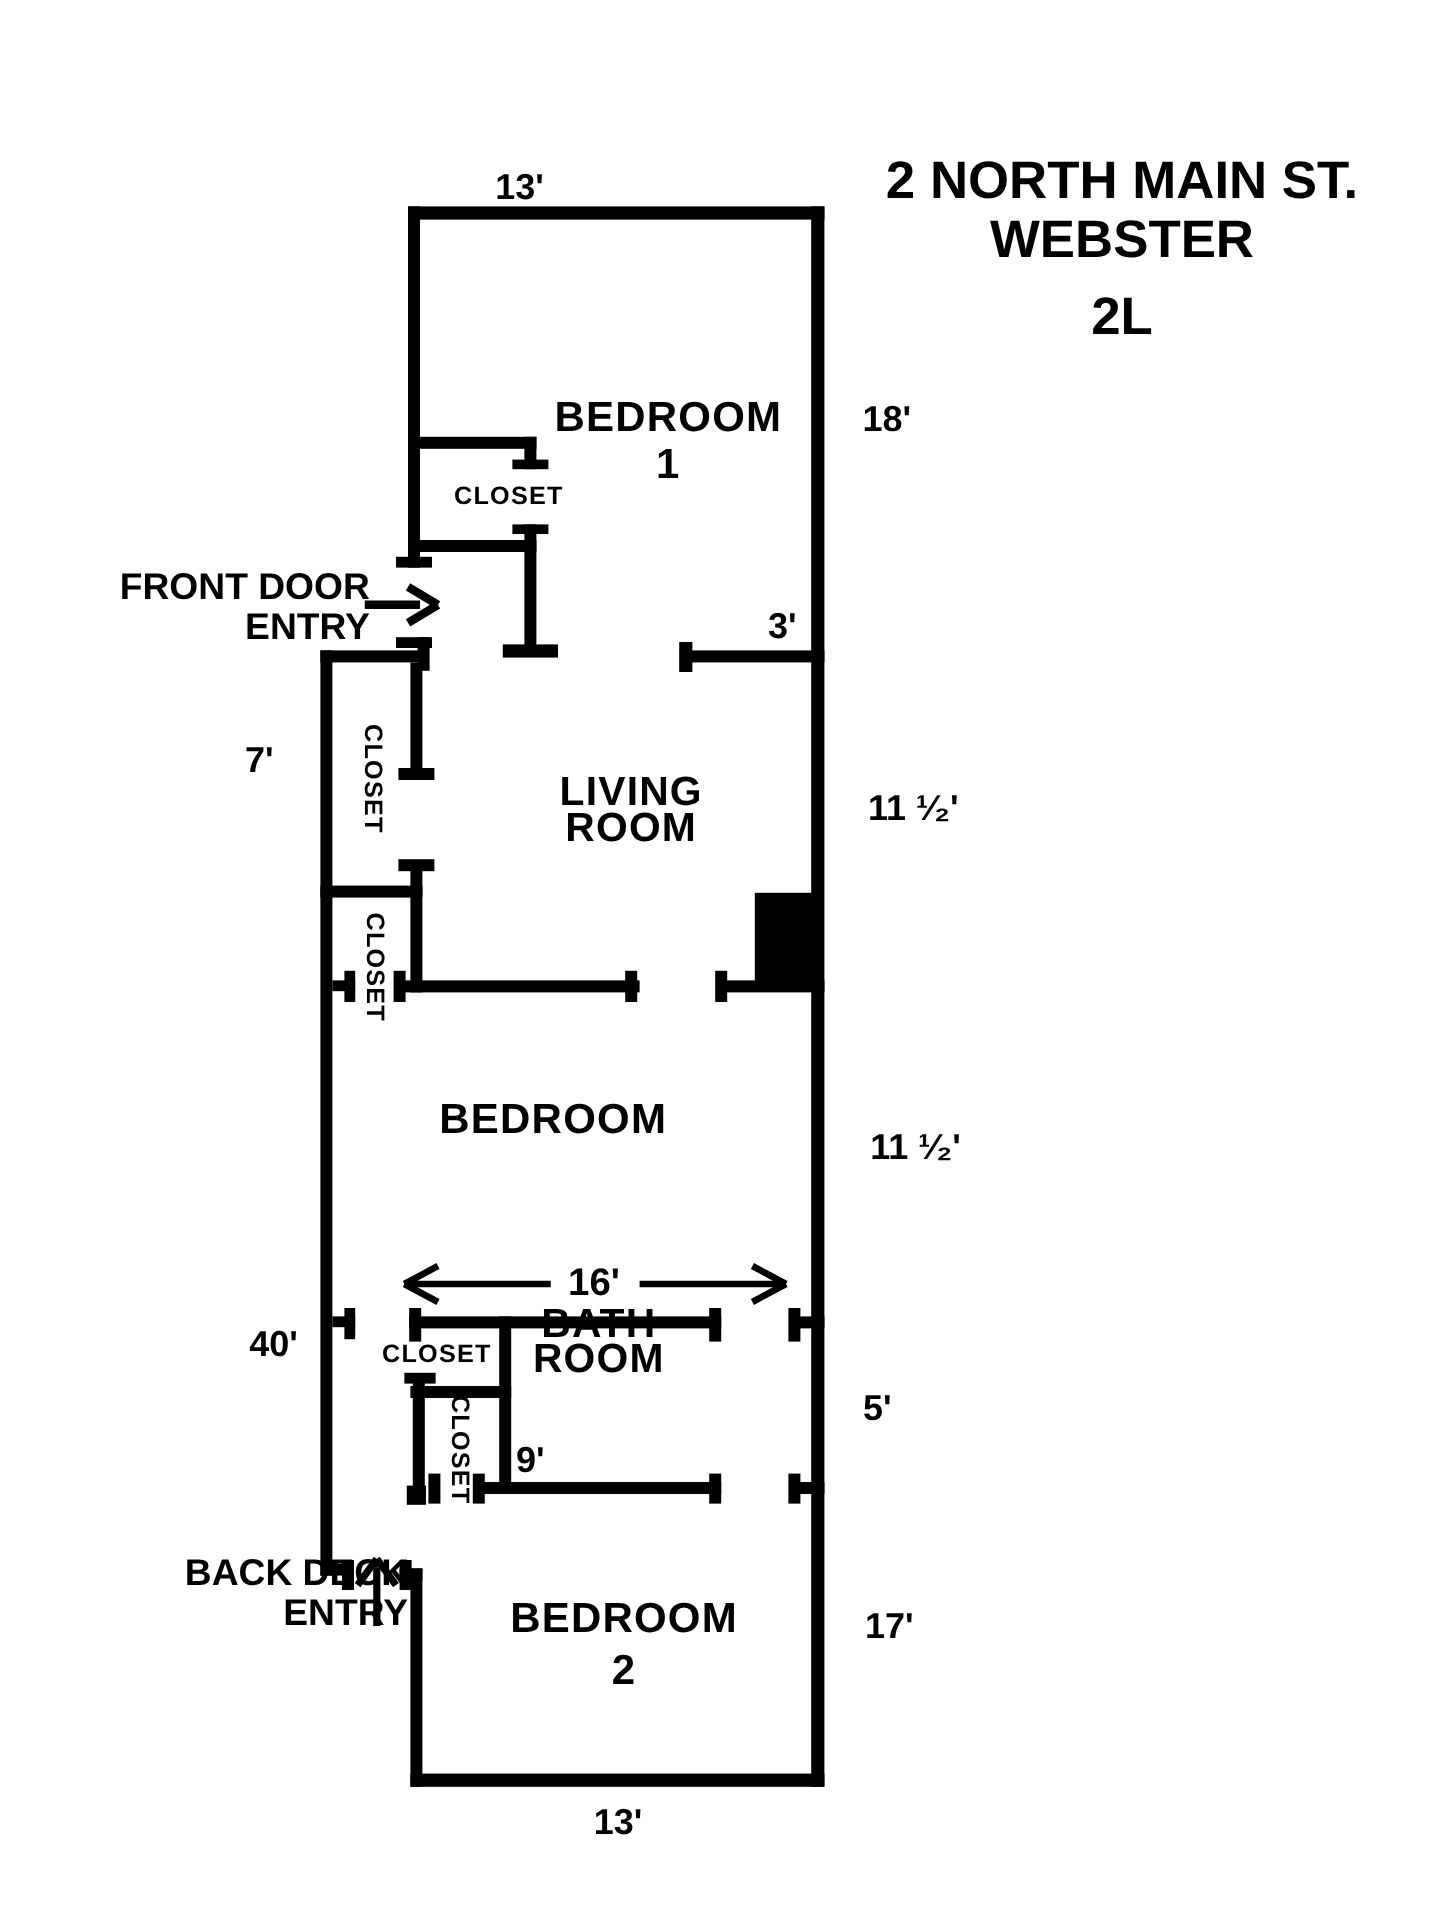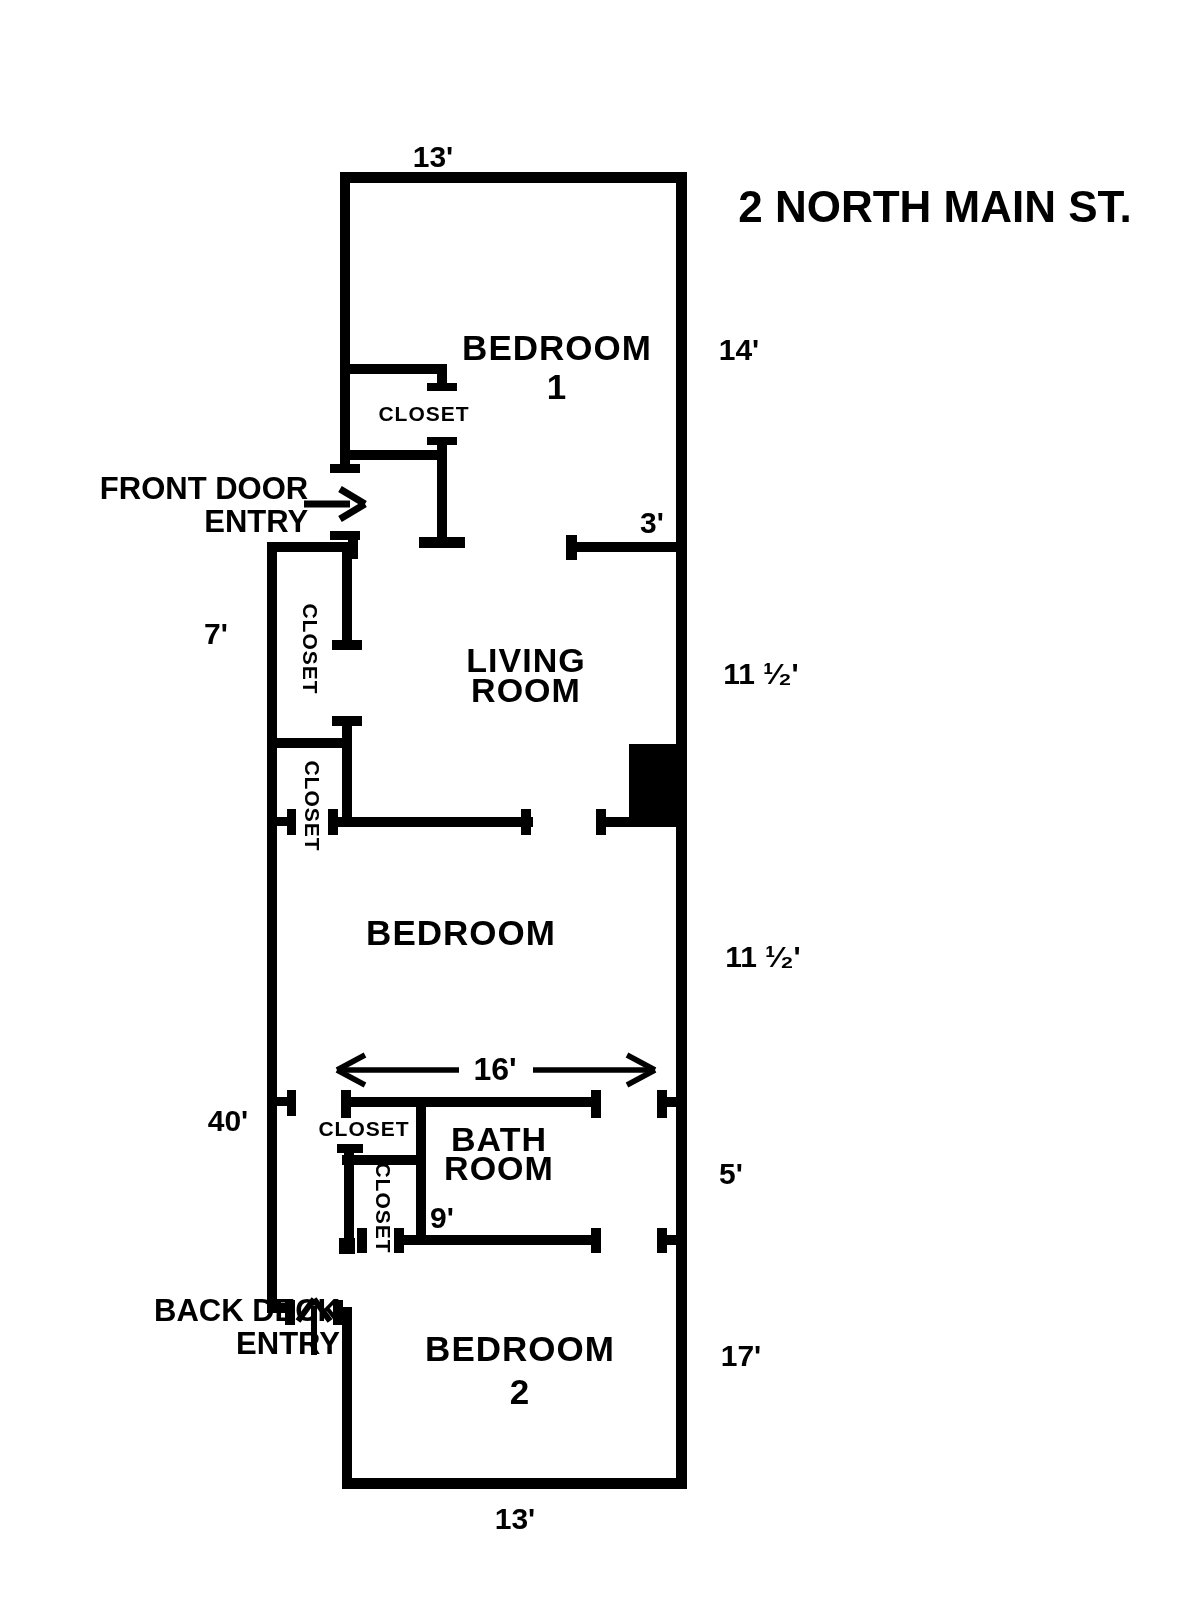--- a/index.html
+++ b/index.html
@@ -100,48 +100,50 @@
   </svg>
   <svg style="left:331px;top:1050px;" width="330" height="40" viewBox="0 0 330 40">
     <path d="M6,20 H128" stroke-width="5.5"></path>
     <path d="M6,20 L34,5 M6,20 L34,35" stroke-width="5.5"></path>
     <path d="M324,20 H202" stroke-width="5.5"></path>
     <path d="M324,20 L296,5 M324,20 L296,35" stroke-width="5.5"></path>
   </svg>
 
   <div class="lbl title" style="left:935px;top:207px;">
     <div>2 NORTH MAIN ST.</div>
+    <div>WEBSTER</div>
+    <div class="l3">2L</div>
   </div>
 
   <div class="lbl room" style="left:557px;top:367px;line-height:39px;">
     <div>BEDROOM</div>
     <div>1</div>
   </div>
   <div class="lbl room" style="left:526px;top:675px;line-height:30px;font-size:34px;">
     <div>LIVING</div>
     <div>ROOM</div>
   </div>
   <div class="lbl room" style="left:461px;top:933px;">BEDROOM</div>
-  <div class="lbl room" style="left:499px;top:1154px;line-height:29px;font-size:34px;">
+  <div class="lbl room" style="left:499px;top:1118px;line-height:29px;font-size:34px;">
     <div>BATH</div>
     <div>ROOM</div>
   </div>
   <div class="lbl room" style="left:520px;top:1370px;line-height:43px;">
     <div>BEDROOM</div>
     <div>2</div>
   </div>
 
   <div class="lbl closet" style="left:424px;top:414px;">CLOSET</div>
   <div class="lbl closet rot" style="left:310px;top:649px;">CLOSET</div>
   <div class="lbl closet rot" style="left:312px;top:806px;">CLOSET</div>
   <div class="lbl closet" style="left:364px;top:1129px;">CLOSET</div>
   <div class="lbl closet rot" style="left:383px;top:1208px;">CLOSET</div>
 
   <div class="lbl dim" style="left:433px;top:157px;">13'</div>
-  <div class="lbl dim" style="left:739px;top:350px;">14'</div>
+  <div class="lbl dim" style="left:739px;top:350px;">18'</div>
   <div class="lbl dim" style="left:652px;top:523px;">3'</div>
   <div class="lbl dim" style="left:216px;top:634px;">7'</div>
   <div class="lbl dim" style="left:761px;top:674px;">11 ¹⁄₂'</div>
   <div class="lbl dim" style="left:763px;top:957px;">11 ¹⁄₂'</div>
   <div class="lbl dim" style="left:228px;top:1121px;">40'</div>
   <div class="lbl dim16" style="left:495px;top:1069px;">16'</div>
   <div class="lbl dim" style="left:731px;top:1174px;">5'</div>
   <div class="lbl dim" style="left:442px;top:1218px;">9'</div>
   <div class="lbl dim" style="left:741px;top:1356px;">17'</div>
   <div class="lbl dim" style="left:515px;top:1519px;">13'</div>

